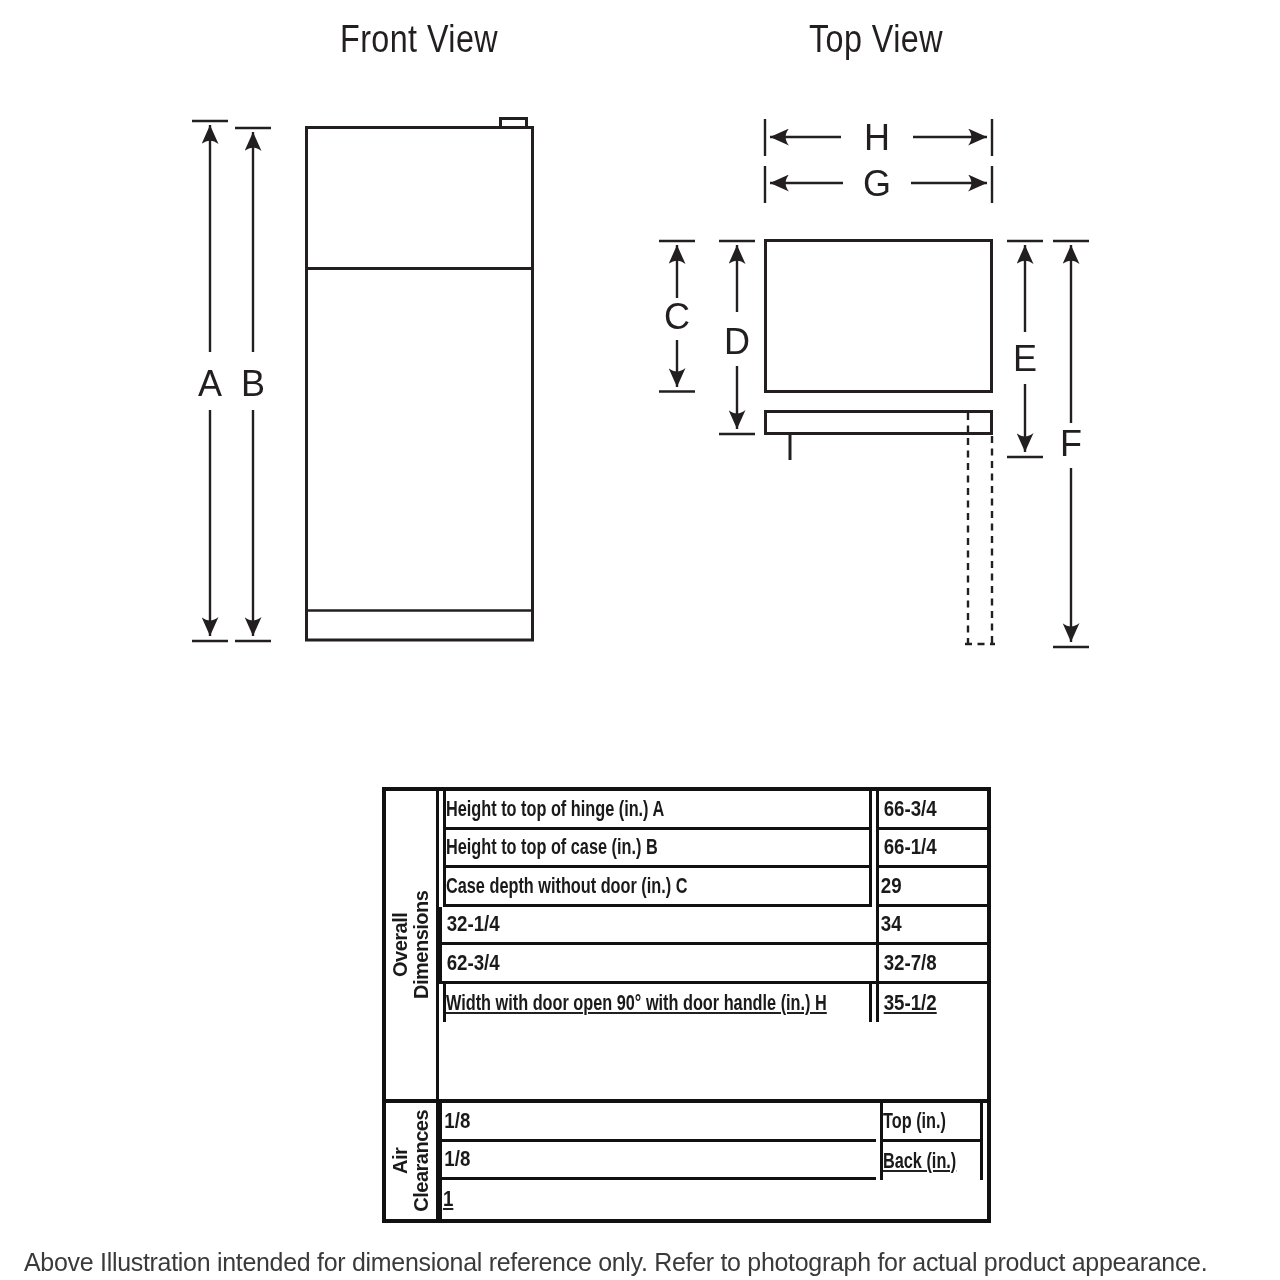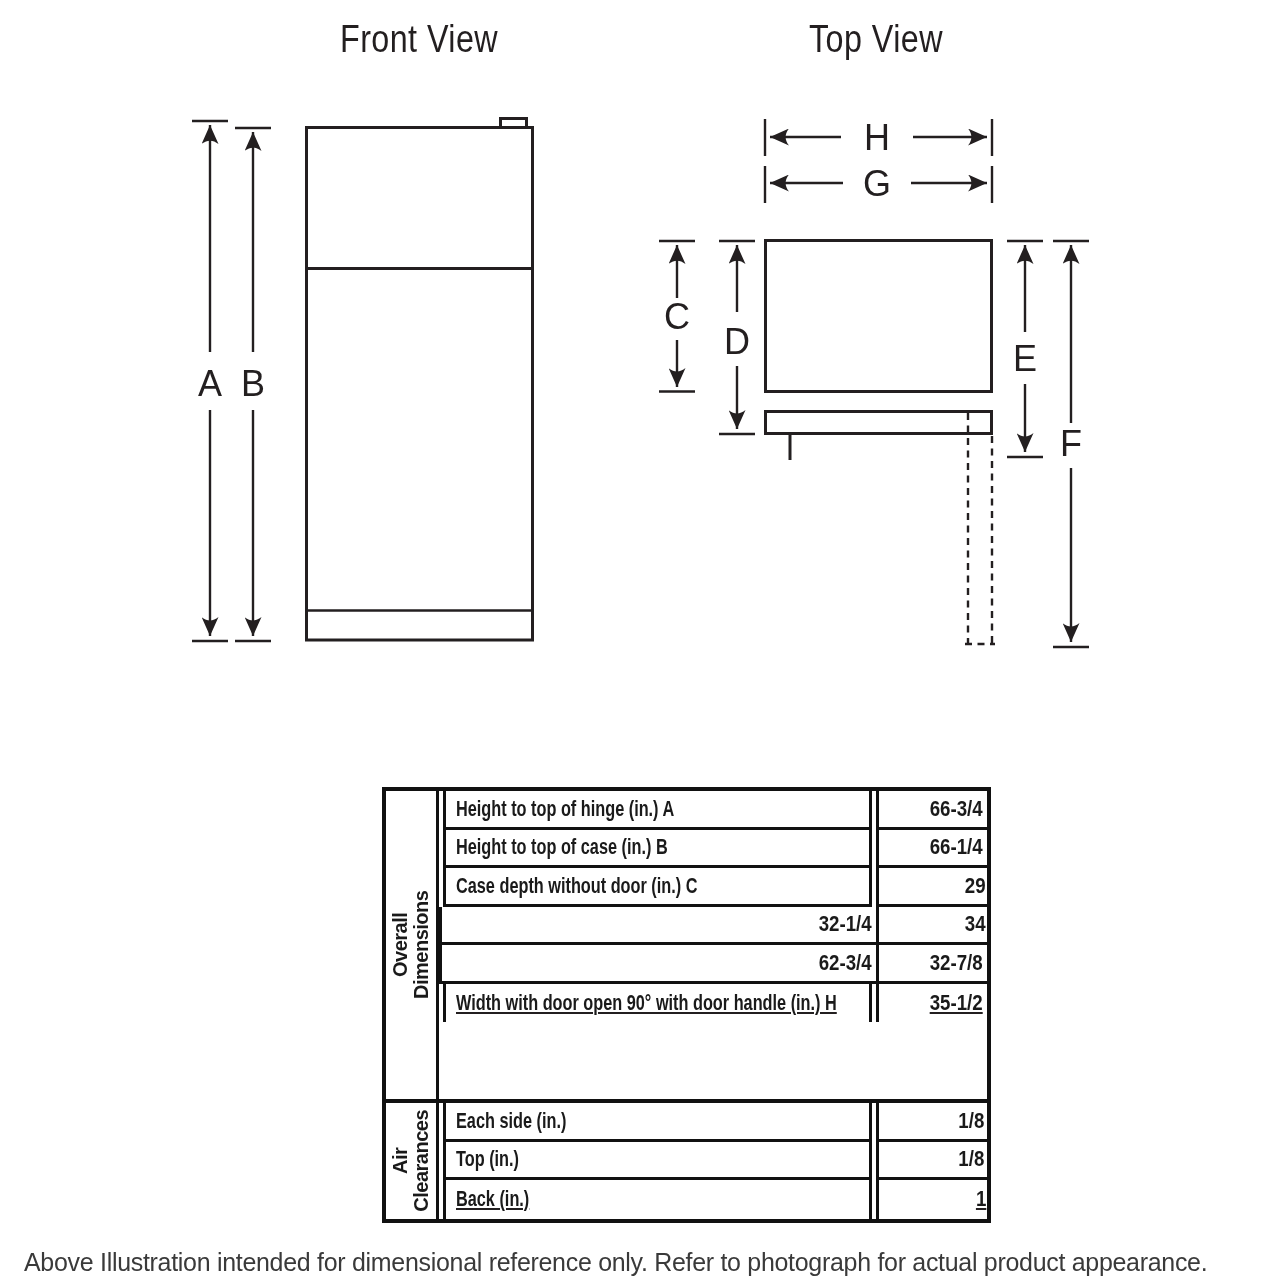--- a/index.html
+++ b/index.html
@@ -34,25 +34,25 @@
     border-right:3px solid #111;
     display:flex;align-items:center;justify-content:center;overflow:visible;
   }
   .cat-rot{
     transform:rotate(-90deg);white-space:nowrap;text-align:center;
     font-weight:700;font-size:20px;line-height:1.04;letter-spacing:-0.5px;color:#1a1a1a;
   }
   .label-cell{
     margin:0 4px;border-left:3px solid #111;border-right:3px solid #111;
     border-bottom:3px solid #111;
-    display:flex;align-items:center;padding-left:10px;box-sizing:border-box;overflow:hidden;
+    display:flex;align-items:center;box-sizing:border-box;overflow:hidden;
   }
   .value-cell{
     border-left:3px solid #111;border-bottom:3px solid #111;
-    display:flex;align-items:center;justify-content:flex-end;box-sizing:border-box;
+    display:flex;align-items:center;justify-content:flex-start;box-sizing:border-box;
   }
   .row-last{border-bottom:none;text-decoration:underline;}
   .cond{
     display:inline-block;transform:scaleX(.74);transform-origin:0 50%;
     white-space:nowrap;font-weight:700;font-size:22px;color:#1a1a1a;
   }
   .val{
     display:inline-block;transform:scaleX(.85);
     white-space:nowrap;font-weight:700;font-size:22px;color:#1a1a1a;
   }
@@ -216,23 +216,20 @@
   <div class="sec-divider"></div>
 
   <div class="tsection">
     <div class="cat-cell" style="grid-row:1 / span 3;">
       <div class="cat-rot">
         <div>Air</div>
         <div>Clearances</div>
       </div>
     </div>
 
-    <div class="label-cell">
-        <span class="cond">Each side (in.)</span>
-      </div>
     <div class="value-cell">
         <span class="val">1/8</span>
       </div>
 
     <div class="label-cell">
         <span class="cond">Top (in.)</span>
       </div>
     <div class="value-cell">
         <span class="val">1/8</span>
       </div>

